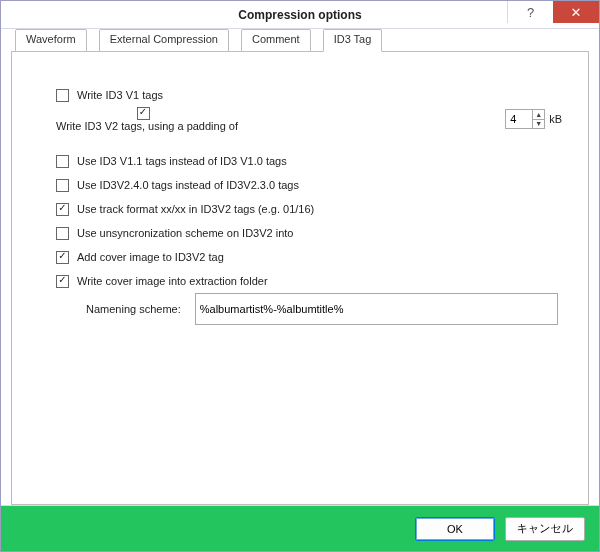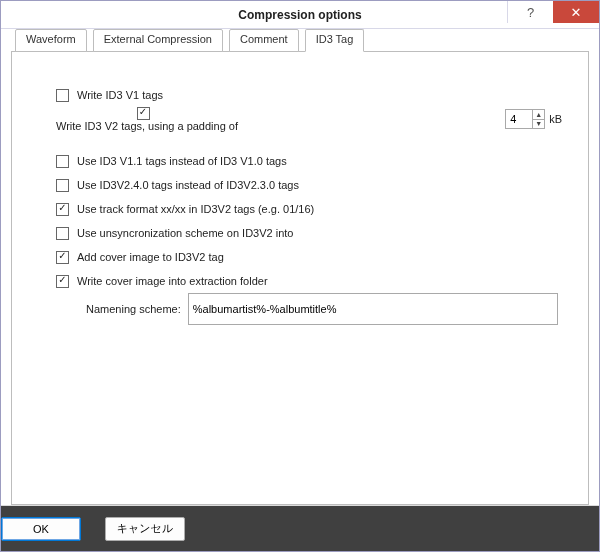--- a/index.html
+++ b/index.html
@@ -5,40 +5,40 @@
   * { box-sizing: border-box; font-family: "Segoe UI", "Meiryo UI", Tahoma, sans-serif; font-size: 11px; }
   html,body { margin:0; padding:0; background:#fff; }
   .window { width:600px; height:552px; border:1px solid #9c9cc0; background:#fff; position:relative; }
   .titlebar { height:28px; background:#fff; border-bottom:1px solid #d8d8e8; display:flex; align-items:center; justify-content:center; position:relative; }
   .titlebar .title { font-size:12px; color:#222;font-weight:bold; }
   .titlebar .btns { position:absolute; right:0; top:0; height:22px; display:flex; }
   .tbtn { width:46px; height:22px; display:flex; align-items:center; justify-content:center; border-left:1px solid #d8d8e8; background:#fff; cursor:default; }
   .tbtn.help { font-size:13px; color:#555; }
   .tbtn.close { background:#c9483b; color:#fff; font-size:13px; border:none;}
   .client { position:absolute; inset:28px 10px 46px 10px; }
-  .tabs { display:flex; border-bottom:1px solid #bdbdbd; height:23px; padding-left:4px; gap:6px; }
+  .tabs { display:flex; border-bottom:1px solid #bdbdbd; height:23px; padding-left:4px; gap:12px; }
   .tab { border:1px solid #bdbdbd; border-bottom:none; padding:3px 10px 0 10px; background:#fff; color:#333; margin-right:0; margin-bottom:-1px; border-top-left-radius:2px; border-top-right-radius:2px; cursor:default;}
   .tab.inactive { border-bottom:1px solid #bdbdbd; }
   .tab.active { background:#fff; border-bottom:1px solid #fff; position:relative; z-index:2;}
   .tabpanel { border:1px solid #bdbdbd; border-top:none; position:absolute; inset:23px 0 0 0; padding:32px 20px 20px 44px; }
   .row { display:flex; align-items:center; height:22px; margin-bottom:2px;}
   .spacer-v { height:18px; }
   .cb { width:13px; height:13px; border:1px solid #666; background:#fff; margin-right:8px; display:inline-flex; align-items:center; justify-content:center; font-size:10px; color:#222; cursor:default;}
   .cb.checked::before { content:"✓"; line-height:1; transform:translateY(-1px);}
   .lbl { color:#222; }
   .padding-row { justify-content:space-between; padding-right:6px;}
   .spinbox { display:flex; align-items:center; gap:4px;}
   .spin { width:40px; height:20px; border:1px solid #a9a9a9; background:#fff; display:flex; align-items:center;}
   .spin input { border:none; width:26px; padding:0 0 0 4px; font-size:11px; outline:none; background:transparent;}
   .spin .ud { width:14px; height:100%; border-left:1px solid #a9a9a9; display:flex; flex-direction:column;}
   .spin .ud div { flex:1; display:flex; align-items:center; justify-content:center; font-size:7px; line-height:1; color:#444; border-bottom:1px solid #a9a9a9;}
   .spin .ud div:last-child{border-bottom:none;}
-  .name-row { margin-top:6px; padding-left:30px; gap:7px;}
+  .name-row { margin-top:6px; padding-left:30px; gap:14px;}
   .name-row .txt { flex:1; height:32px; border:1px solid #a9a9a9; padding:2px 4px; background:#fff; margin-right:10px;}
-  .footer { position:absolute; left:0; right:0; bottom:0; height:46px; border-top:1px solid #dcdcdc; display:flex; align-items:center; justify-content:flex-start; gap:24px; padding-right:14px; background:#404040;}
+  .footer { position:absolute; left:0; right:0; bottom:0; height:46px; border-top:1px solid #dcdcdc; display:flex; align-items:center; justify-content:flex-end; gap:10px; padding-right:14px; background:#22c55e;}
   .btn { min-width:80px; height:24px; border:1px solid #adadad; background:#fdfdfd; display:flex; align-items:center; justify-content:center; cursor:default; border-radius:2px;}
   .btn.default{ border-color:#0078d7; box-shadow:0 0 0 1px #6ea6e4 inset;}
 </style>
 </head>
 <body>
 
 <div class="window">
   <div class="titlebar">
     <span class="title">Compression options</span>
     <div class="btns">

